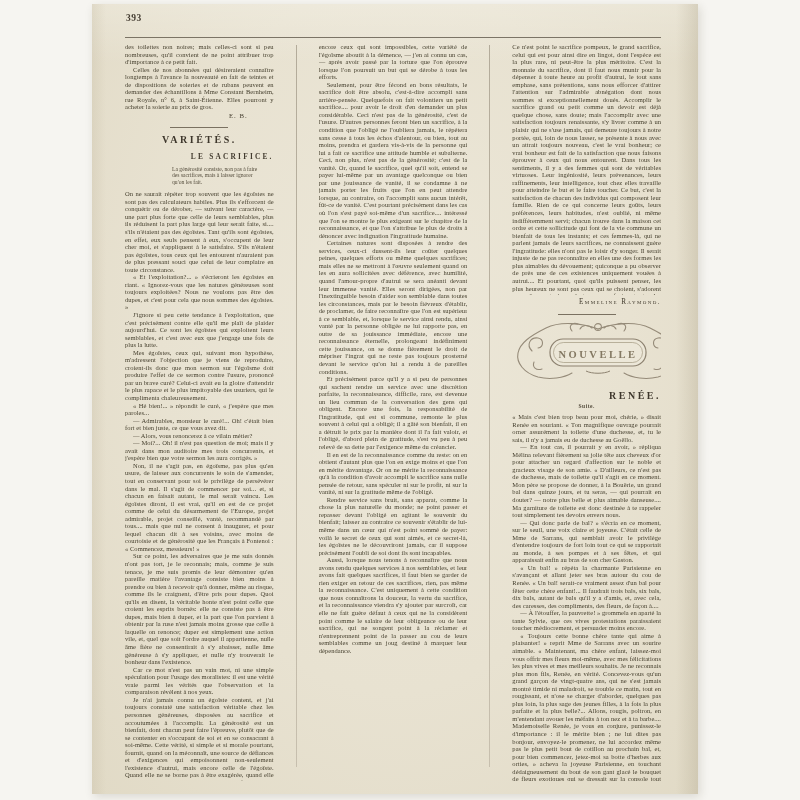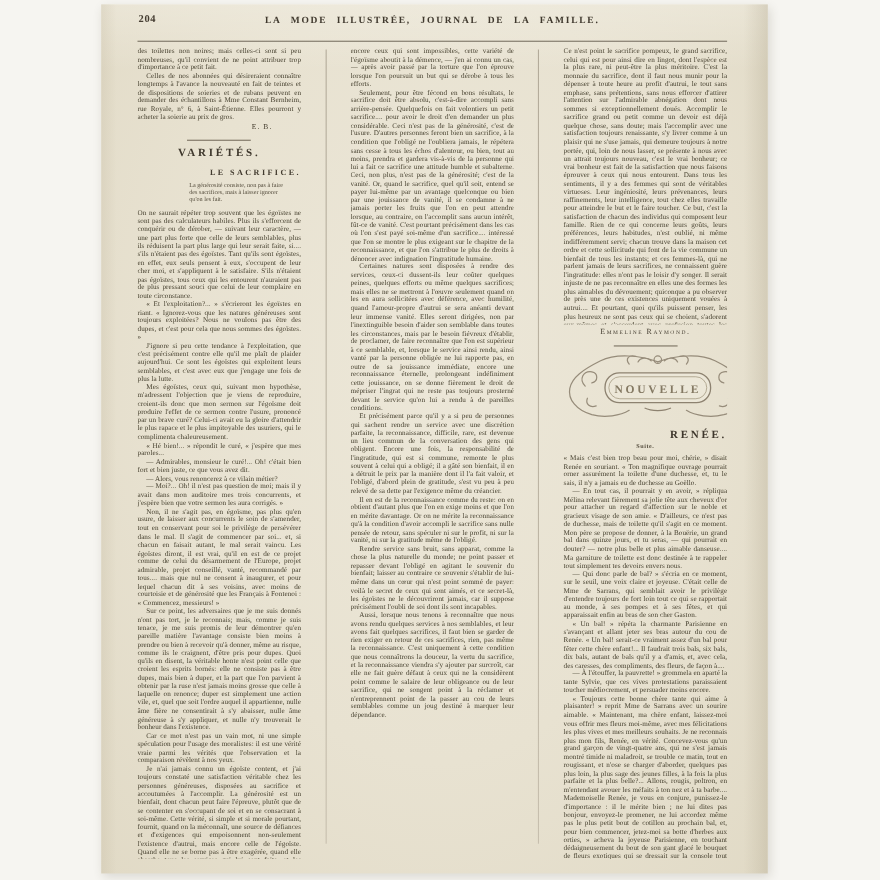--- a/index.html
+++ b/index.html
@@ -41,35 +41,34 @@
   
   .notice{height:68px;overflow:hidden;}
   .sig-right{text-align:right;font-size:6.8px;padding-right:26px;margin-top:1px;letter-spacing:1px;color:#4a4334;}
   .sep-rule{border:none;border-top:1px solid #7a7161;width:58px;margin:8px auto 6px auto;height:0;}
   .sec-head{text-align:center;font-weight:bold;font-size:10px;letter-spacing:2.5px;margin:4px 0 7px 0;color:#3e372c;}
   .art-head{text-align:right;font-weight:bold;font-size:7.4px;letter-spacing:2.2px;margin:0 0 5px 0;color:#433c30;}
   .epigraph{margin:3px 2px 5px auto;width:67%;}
   .epigraph p{margin:0;font-size:5.6px;line-height:6.4px;text-align:left;color:#554d3d;}
   
   .c3a{height:252px;overflow:hidden;}
-  .author-sig{text-align:center;font-size:7.2px;letter-spacing:1.4px;font-variant:small-caps;margin-top:3px;color:#443d30;}
+  .author-sig{text-align:right;font-size:7.2px;letter-spacing:1.4px;font-variant:small-caps;margin-top:3px;color:#443d30;}
   .banner{display:block;margin:5px auto 0 auto;}
   .story-head{text-align:right;font-weight:bold;font-size:10px;letter-spacing:2.5px;margin:7px 0 2px 0;color:#3e372c;}
   .story-sub{text-align:center;font-size:5.6px;font-weight:bold;letter-spacing:.5px;margin:0 0 4px 0;color:#554d3d;}
   .story-body{overflow:hidden;}
 </style>
 </head>
 <body>
 
 <div class="sheet">
   <div class="sheet-inner">
 
     <div class="hdr">
-      <span class="page-num">204</span>
-      <div class="masthead">LA MODE ILLUSTRÉE, JOURNAL DE LA FAMILLE.</div>
+      <span class="page-num">393</span>
     </div>
     <hr class="hdr-rule">
 
     <div class="cols">
 
       <div class="col">
         <div class="notice body-text runon">
             <p>des toilettes non noires; mais celles-ci sont si peu nombreuses, qu'il convient de ne point attribuer trop d'importance à ce petit fait.</p>
             <p>Celles de nos abonnées qui désireraient connaître longtemps à l'avance la nouveauté en fait de teintes et de dispositions de soieries et de rubans peuvent en demander des échantillons à Mme Constant Bernheim, rue Royale, n° 6, à Saint-Étienne. Elles pourront y acheter la soierie au prix de gros.</p>
           </div>

